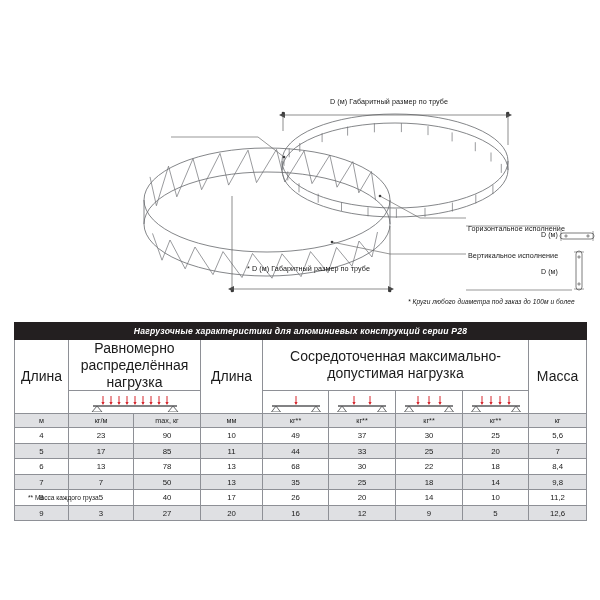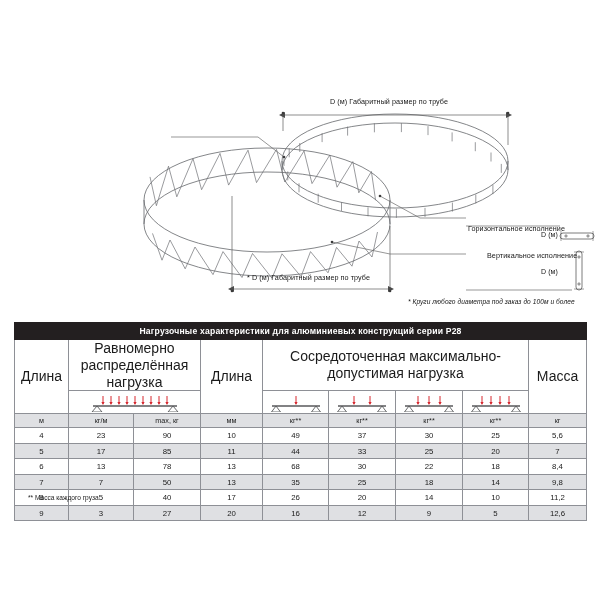--- a/index.html
+++ b/index.html
@@ -37,23 +37,23 @@
     color: #161616;
     white-space: pre-line;
     letter-spacing: 0.01em;
   }
   .draw-label.italic {
     font-style: italic;
   }
 
   #label-bridges      { left: 171px; top: 117px; text-align: left; }
   #label-dim-top      { left: 330px; top: 97px; }
-  #label-dim-bottom   { left: 247px; top: 273px; }
+  #label-dim-bottom   { left: 247px; top: 264px; }
   #label-horizontal   { left: 468px; top: 224px; }
-  #label-vertical     { left: 487px; top: 251px; }
+  #label-vertical     { left: 468px; top: 251px; }
   #label-d-horizontal { left: 541px; top: 231px; font-size: 7px; }
   #label-d-vertical   { left: 541px; top: 268px; font-size: 7px; }
   #label-footnote-circles {
     left: 408px; top: 298px; font-size: 6.6px;
   }
 
   
   #spec-table-wrap {
     position: absolute;
     left: 14px;
@@ -75,20 +75,21 @@
     color: #1b1b1b;
   }
   tr#title-row td {
     background: #231f20;
     color: #ffffff;
     font-weight: bold;
     font-size: 8.6px;
     height: 16px;
     letter-spacing: 0.2px;
     border: 1px solid #231f20;
+    font-style: italic;
   }
   tr.group-row td {
     height: 22px;
     background: #ffffff;
     font-size: 14px;
     line-height: 1.2;
     padding: 1px 2px;
   }
   tr.diagram-row td {
     height: 22px;

